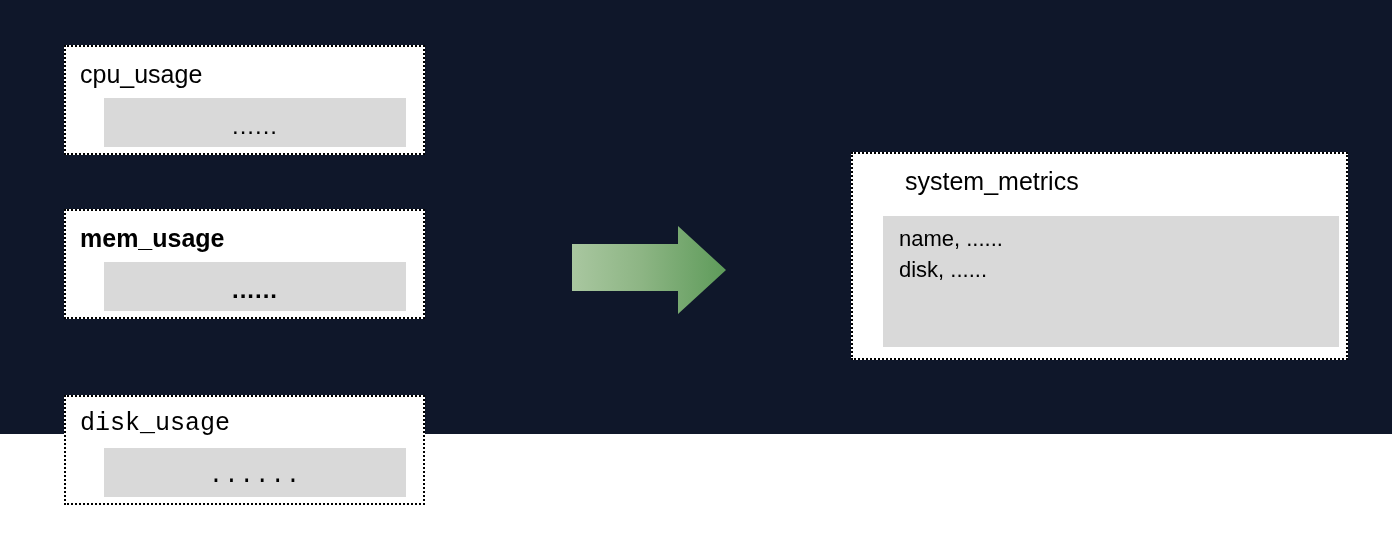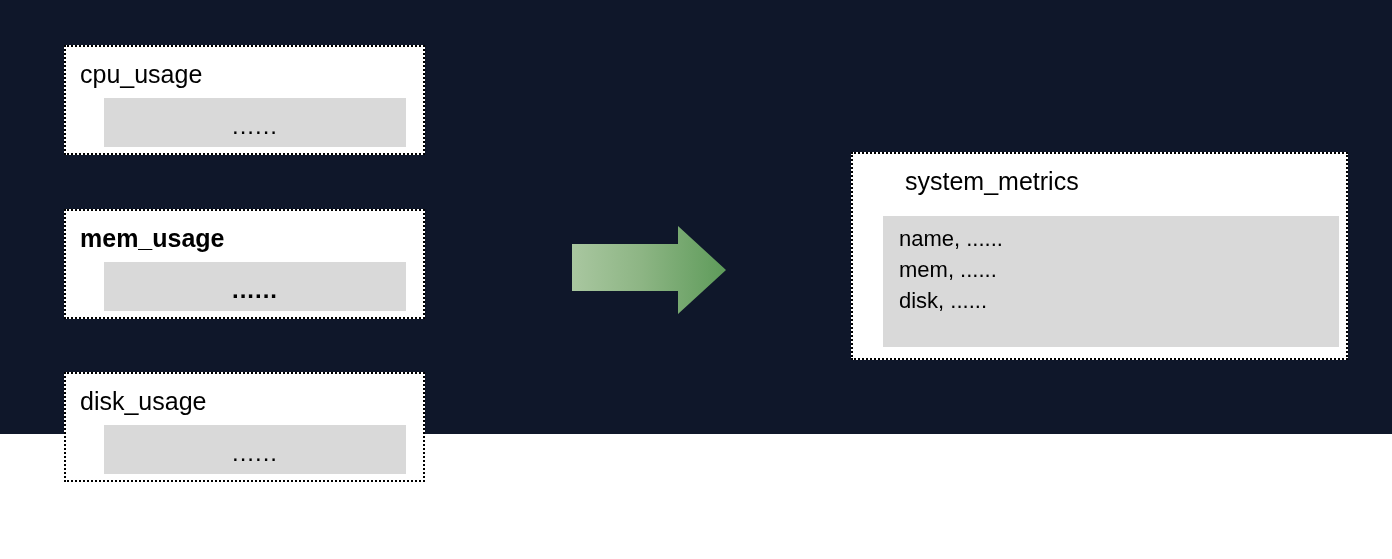--- a/index.html
+++ b/index.html
@@ -50,21 +50,21 @@
     font-size: 24px;
     line-height: 24px;
     letter-spacing: 1px;
     color: #000000;
   }
 
   
   .src-box { left: 64px; width: 361px; height: 110px; }
   #src-box-0 { top: 45px; }
   #src-box-1 { top: 209px; font-weight: bold; }
-  #src-box-2 { top: 372px; }
+  #src-box-2 { top: 395px; font-family: Liberation Mono, monospace; }
 
   .src-title { left: 14px; top: 13px; }
   .src-payload { left: 38px; top: 51px; width: 302px; height: 49px; }
   .src-payload .payload-ellipsis { top: 16px; }
 
   
   #target-box {
     left: 851px;
     top: 152px;
     width: 497px;
@@ -137,19 +137,18 @@
       </linearGradient>
     </defs>
     <polygon points="2,21 108,21 108,3 156,47 108,91 108,68 2,68" fill="url(#arrowGrad)"></polygon>
   </svg>
 
   <div class="entity-box" id="target-box">
     <div class="entity-title" id="target-title">system_metrics</div>
     <div class="payload" id="target-payload">
       <ul class="field-list">
         <li class="field-row">name, ......</li>
-        <li class="field-row">mem, ......</li>
         <li class="field-row">disk, ......</li>
       </ul>
     </div>
   </div>
 
 </div>
 
 </body></html>

